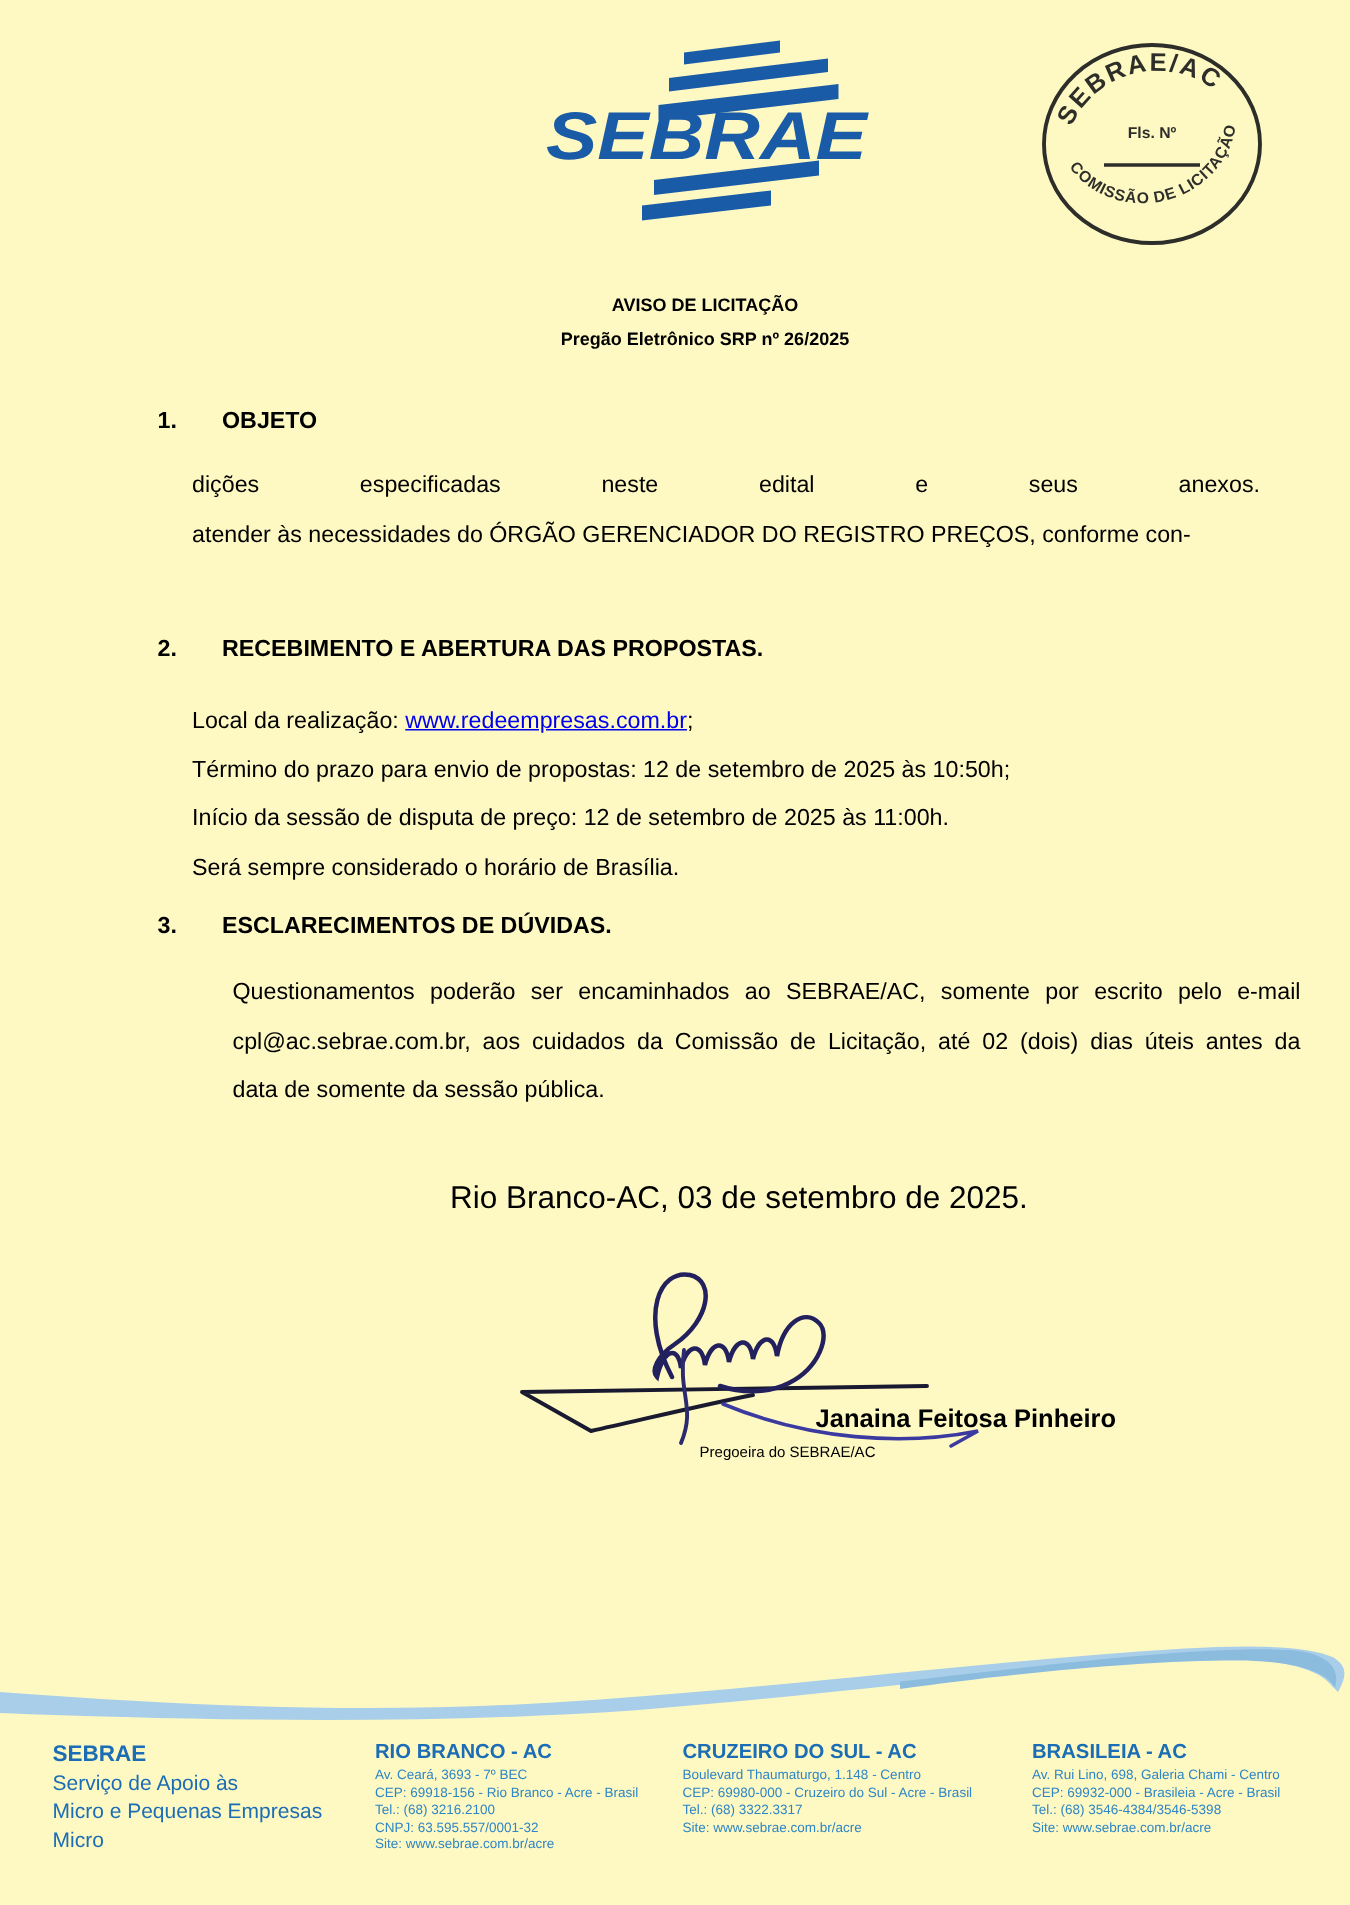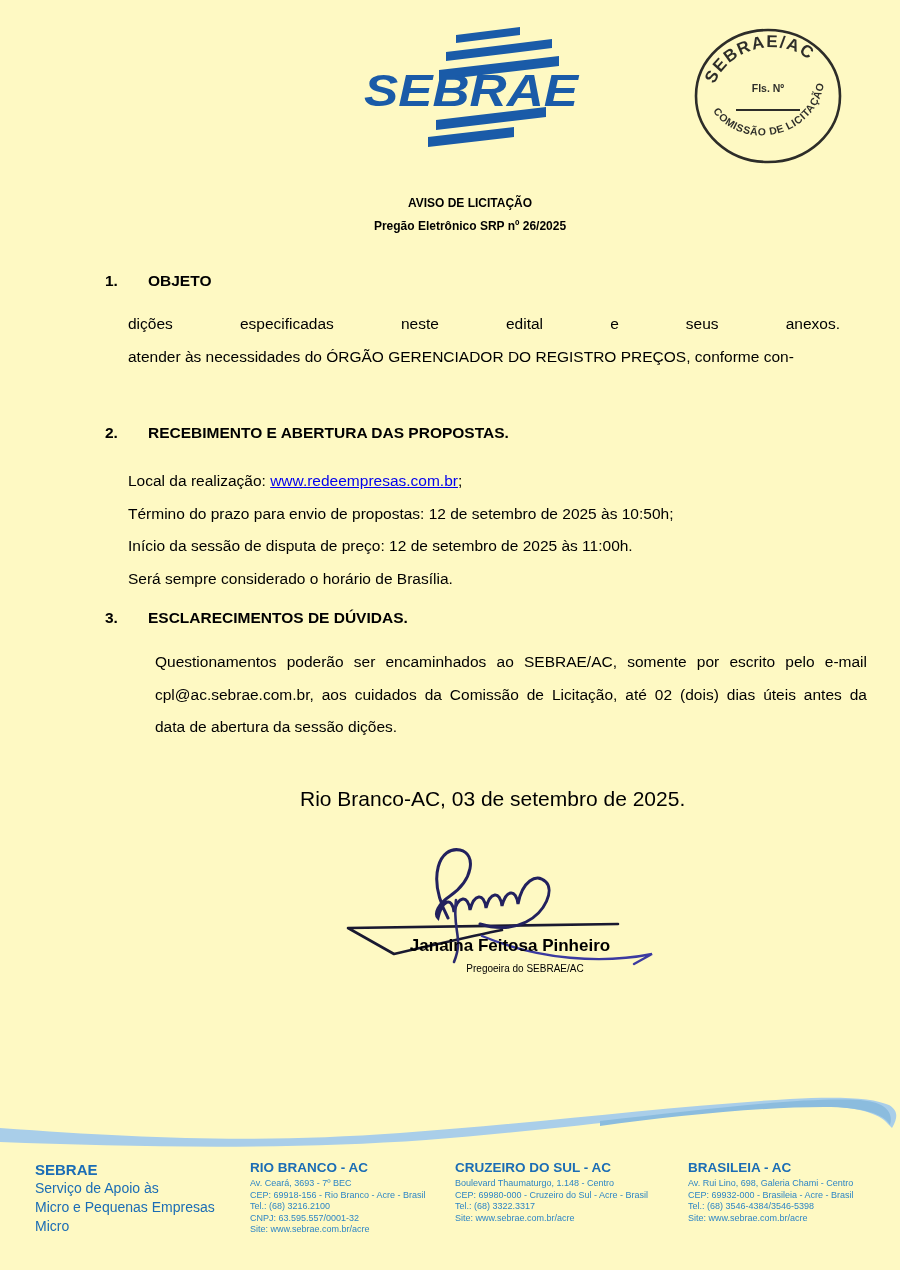--- a/index.html
+++ b/index.html
@@ -102,21 +102,21 @@
     <div>Será sempre considerado o horário de Brasília.</div>
   </div>
 
   <div class="abs sec-head" style="left:105px; top:609px; width:740px;">
     <span class="sec-num">3.</span>
     <span>ESCLARECIMENTOS DE DÚVIDAS.</span>
   </div>
   <div class="abs para jlines" style="left:128px; top:646px; width:712px;margin-left:27px;">
       <div>Questionamentos poderão ser encaminhados ao SEBRAE/AC, somente por escrito pelo e-mail</div>
       <div>cpl@ac.sebrae.com.br, aos cuidados da Comissão de Licitação, até 02 (dois) dias úteis antes da</div>
-      <div>data de abertura da sessão dições.</div>
+      <div>data de somente da sessão pública.</div>
     </div>
 
   <div class="abs date-line" style="left:300px; top:787px; width:536px;">Rio Branco-AC, 03 de setembro de 2025.</div>
 
   <div class="abs" style="left:330px; top:838px; width:350px; height:130px;">
     <svg width="350" height="130" viewBox="0 0 350 130">
 
       <path d="M 288 86 L 18 90 L 64 116 C 104 107 146 97 172 92" fill="none" stroke="#191930" stroke-width="2.6" stroke-linejoin="round" stroke-linecap="round"></path>
 
       <path d="M 118 80 C 96 38 110 8 130 12 C 147 16 143 42 120 58
@@ -127,21 +127,21 @@
                C 160 54 170 52 172 68
                C 176 52 186 50 188 66
                C 192 44 206 34 216 44 C 224 52 216 74 196 84 C 180 92 162 90 150 86" fill="none" stroke="#22215e" stroke-width="3" stroke-linecap="round"></path>
 
       <path d="M 126 62 C 122 92 134 100 124 124" fill="none" stroke="#2b2a6e" stroke-width="2.6" stroke-linecap="round"></path>
 
       <path d="M 152 98 C 210 122 272 126 322 116 L 304 126" fill="none" stroke="#3b3aa0" stroke-width="2.4" stroke-linecap="round"></path>
     </svg>
   </div>
 
-  <div class="abs sig-name" style="left:310px; top:936px; width:400px;">Janaina Feitosa Pinheiro</div>
+  <div class="abs sig-name" style="left:344px; top:936px; width:400px;text-align:right;">Janaina Feitosa Pinheiro</div>
   <div class="abs sig-role" style="left:325px; top:963px; width:400px;">Pregoeira do SEBRAE/AC</div>
 
   <div class="abs" style="left:0; top:1085px; width:900px; height:85px;">
     <svg width="900" height="85" viewBox="0 0 900 85">
       <path d="M 0 43 C 150 54 260 58 400 48
                C 540 38 660 22 790 14
                C 840 11 874 13 889 20
                C 897 25 899 31 892 43
                L 888 39
                C 879 27 851 20 806 21

